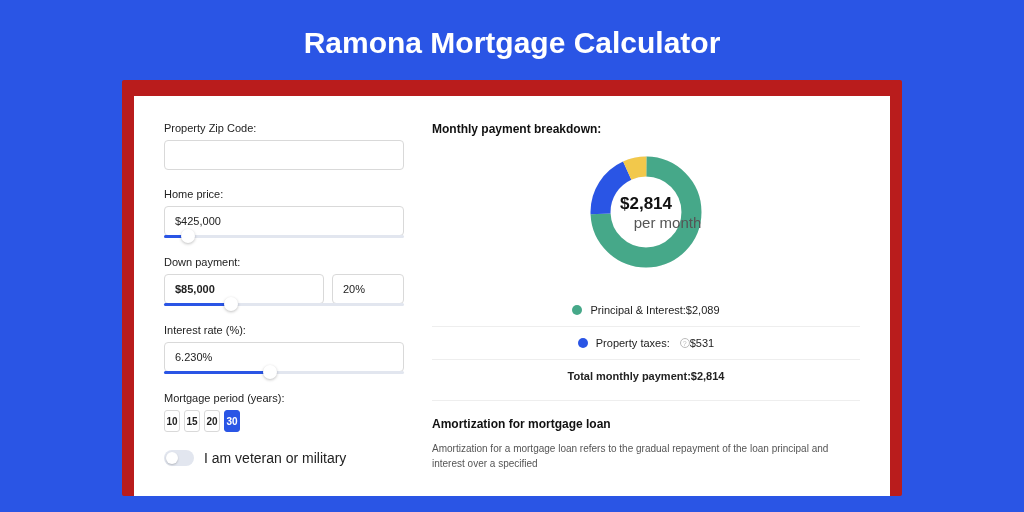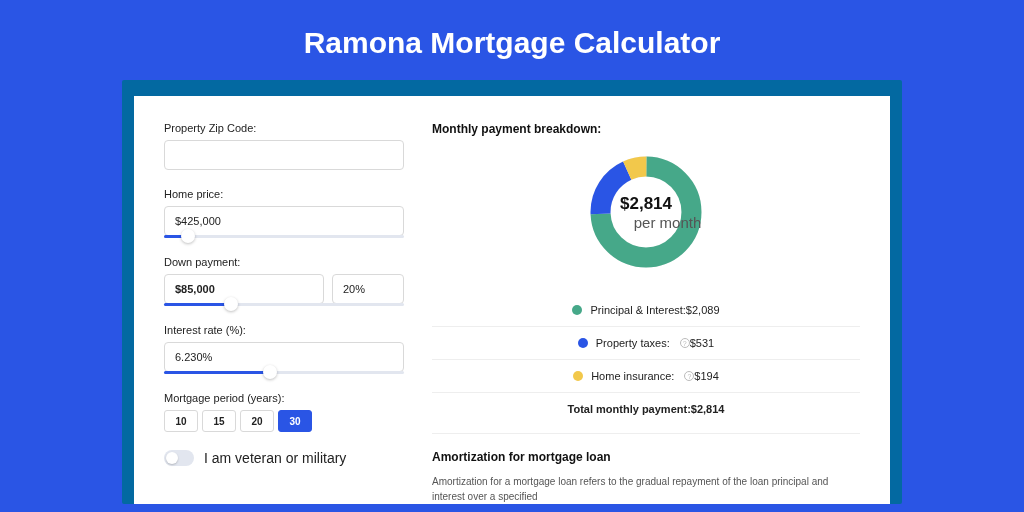--- a/index.html
+++ b/index.html
@@ -1,32 +1,32 @@
 <!DOCTYPE html>
 <html><head>
 <meta charset="utf-8">
 <style>
   * { box-sizing: border-box; margin: 0; padding: 0; }
   html, body { width: 1024px; height: 512px; overflow: hidden; font-family: -apple-system, BlinkMacSystemFont, "Segoe UI", Arial, sans-serif; }
   body { background: #2a55e5; }
   .page-title { color: #fff; font-size: 30px; font-weight: 700; text-align: center; padding: 26px 0 20px; }
-  .panel-shadow { width: 780px; margin: 0 auto; background: #0369a1; padding: 16px 12px 0 12px; border-radius: 2px; }
+  .panel-shadow { width: 780px; margin: 0 auto; background: #b91c1c; padding: 16px 12px 0 12px; border-radius: 2px; }
   .panel { background: #fff; min-height: 400px; display: flex; padding: 26px 30px 0 30px; gap: 28px; }
   .col-left { width: 240px; flex-shrink: 0; }
   .col-right { flex: 1; }
   .field-label { font-size: 11px; color: #222; margin-bottom: 6px; display: block; }
   .text-input { width: 100%; height: 30px; border: 1px solid #d9d9d9; border-radius: 4px; padding: 0 10px; font-size: 11px; color: #222; background: #fff; }
   .text-input.narrow { width: 72px; }
   .field-block { margin-bottom: 18px; position: relative; }
   .slider-track { height: 3px; background: #e2e6ef; border-radius: 2px; margin-top: -1px; position: relative; }
   .slider-fill { height: 3px; background: #2a55e5; border-radius: 2px; position: absolute; left: 0; top: 0; }
   .slider-thumb { width: 14px; height: 14px; background: #fff; border-radius: 50%; box-shadow: 0 1px 3px rgba(0,0,0,.25); position: absolute; top: -6px; transform: translateX(-50%); }
   .dual-row { display: flex; gap: 8px; }
   .seg { display: inline-flex; gap: 4px; }
-  .seg-btn { width: 34px; height: 22px; border: 1px solid #d9d9d9; border-radius: 3px; background: #fff; font-size: 10px; font-weight: 700; color: #222; display: flex; align-items: center; justify-content: center; cursor: pointer; }
+  .seg-btn { width: 16px; height: 22px; border: 1px solid #d9d9d9; border-radius: 3px; background: #fff; font-size: 10px; font-weight: 700; color: #222; display: flex; align-items: center; justify-content: center; cursor: pointer; }
   .seg-btn.active { background: #2a55e5; color: #fff; border-color: #2a55e5; }
   .toggle-row { display: flex; align-items: center; gap: 10px; margin-top: 10px; }
   .toggle { width: 30px; height: 16px; background: #e2e6ef; border-radius: 10px; position: relative; }
   .toggle-dot { width: 12px; height: 12px; background: #fff; border-radius: 50%; position: absolute; top: 2px; left: 2px; box-shadow: 0 1px 2px rgba(0,0,0,.2); }
   .toggle-label { font-size: 14px; color: #222; }
   .section-title { font-size: 12px; font-weight: 700; color: #111; margin-bottom: 16px; }
   .donut-wrap { display: flex; justify-content: center; margin-bottom: 22px; }
   .donut { position: relative; width: 120px; height: 120px; }
   .donut svg { display: block; }
   .donut-center { position: absolute; inset: 0; display: flex; flex-direction: column; align-items: center; justify-content: center; }
@@ -135,28 +135,20 @@
             <span class="break-val">$2,089</span>
           </div>
           <div class="break-row">
             <div class="break-left">
               <span class="dot" style="background: rgb(42, 85, 229);"></span>
               <span class="break-name">Property taxes:</span>
               <span class="info-icon">?</span>
             </div>
             <span class="break-val">$531</span>
           </div>
-          <div class="break-row">
-            <div class="break-left">
-              <span class="dot" style="background: rgb(242, 200, 75);"></span>
-              <span class="break-name">Home insurance:</span>
-              <span class="info-icon">?</span>
-            </div>
-            <span class="break-val">$194</span>
-          </div>
         </div>
 
       <div class="break-row break-total">
         <div class="break-left">
           <span class="break-name">Total monthly payment:</span>
         </div>
         <span class="break-val">$2,814</span>
       </div>
 
       <div class="amort-block">

